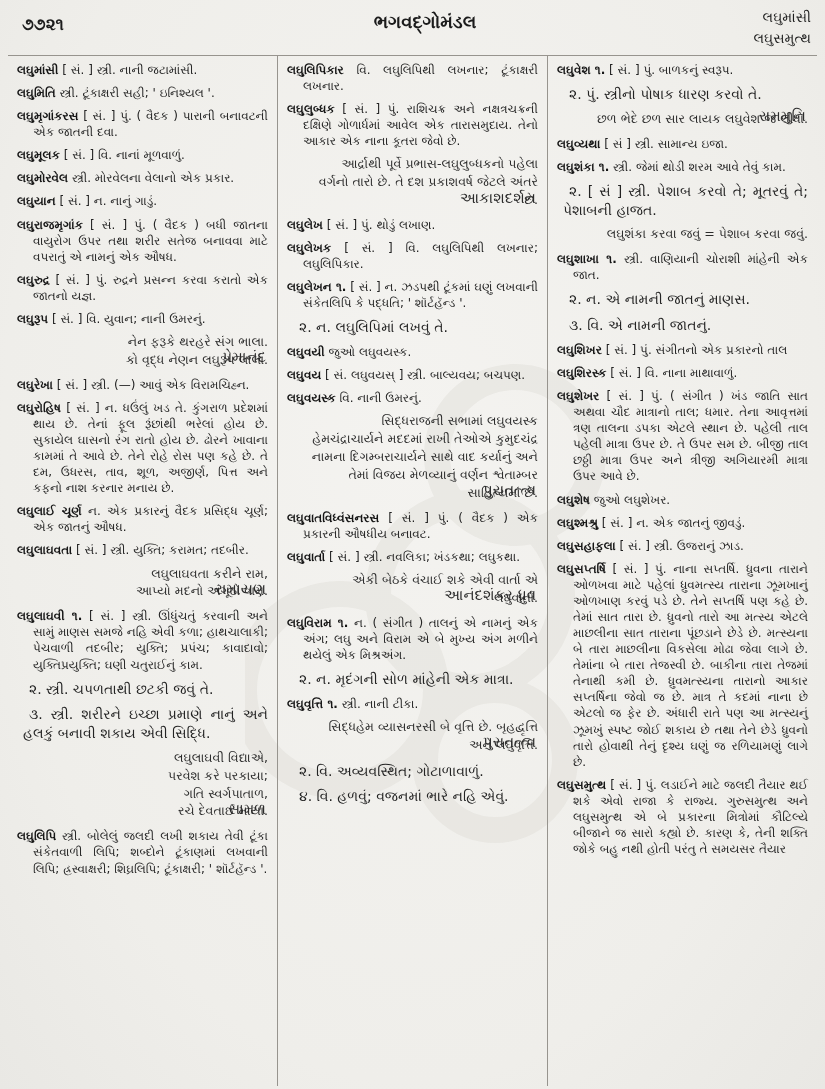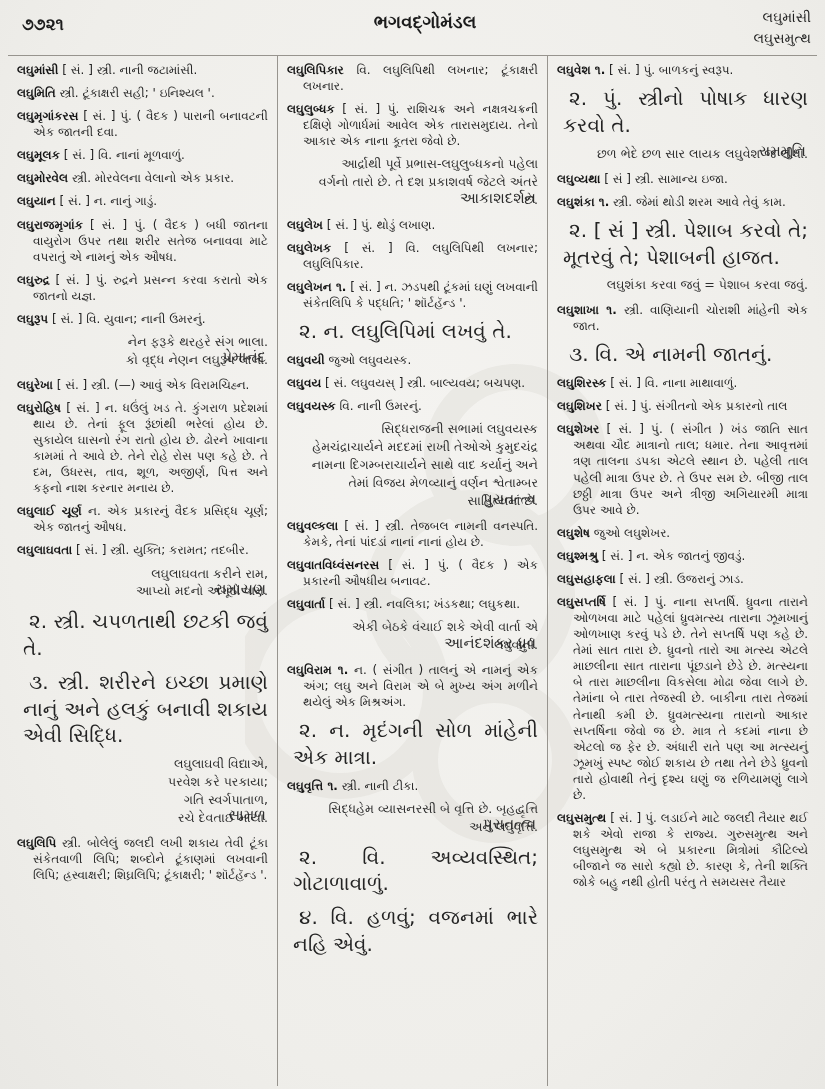--- a/index.html
+++ b/index.html
@@ -19,21 +19,21 @@
   .columns{position:absolute;top:56px;left:8px;right:8px;bottom:3px;display:flex;z-index:1;}
   .column{flex:1 1 0;padding:6px 9px 0 9px;overflow:hidden;}
   .column + .column{border-left:1px solid #97948e;}
   .entry{
     margin:0 0 7px;padding-left:16px;text-indent:-16px;
     font-size:12px;line-height:1.34;text-align:justify;color:#232323;
   }
   .headword{font-weight:bold;color:#161616;}
   .sense{
     margin:0 0 7px 6px;padding-left:0;text-indent:6px;
-    font-size:20px;line-height:1.34;text-align:justify;color:#232323;
+    font-size:14px;line-height:1.34;text-align:justify;color:#232323;
   }
   .quote{
     position:relative;
     margin:-1px 0 8px 24px;
     font-size:12.6px;line-height:1.42;color:#2b2b2b;text-align:left;
   }
   .qline{white-space:normal;text-align:right;}
   .cite{position:absolute;right:2px;bottom:0;font-size:15px;color:#2b2b2b;}
   .watermark{position:absolute;left:245px;top:360px;z-index:0;opacity:.55;pointer-events:none;}
 </style>
@@ -80,20 +80,21 @@
         </div>
         <p class="entry"><span class="headword">લઘુરેખા</span> [ સં. ] સ્ત્રી. (—) આવું એક વિરામચિહ્ન.</p>
         <p class="entry"><span class="headword">લઘુરોહિષ</span> [ સં. ] ન. ધઉંલું ખડ તે. કુંગરાળ પ્રદેશમાં થાય છે. તેનાં ફૂલ રૂંછાંથી ભરેલાં હોય છે. સુકાયેલ ઘાસનો રંગ રાતો હોય છે. ઢોરને ખાવાના કામમાં તે આવે છે. તેને રોહે રોસ પણ કહે છે. તે દમ, ઉધરસ, તાવ, શૂળ, અજીર્ણ, પિત્ત અને કફનો નાશ કરનાર મનાય છે.</p>
         <p class="entry"><span class="headword">લઘુલાઈ ચૂર્ણ</span> ન. એક પ્રકારનું વૈદક પ્રસિદ્ધ ચૂર્ણ; એક જાતનું ઔષધ.</p>
         <p class="entry"><span class="headword">લઘુલાઘવતા</span> [ સં. ] સ્ત્રી. યુક્તિ; કરામત; તદબીર.</p>
         <div class="quote">
           <div class="qline">લઘુલાઘવતા કરીને રામ,</div>
           <div class="qline">આપ્યો મદનો અંગૂઠો વામ.</div>
           <span class="cite">રામાયણ</span>
         </div>
+        <p class="entry"><span class="headword">લઘુલાઘવી ૧.</span> [ સં. ] સ્ત્રી. ઊંધુંચતું કરવાની અને સામું માણસ સમજે નહિ એવી કળા; હાથચાલાકી; પેચવાળી તદબીર; યુક્તિ; પ્રપંચ; કાવાદાવો; યુક્તિપ્રયુક્તિ; ઘણી ચતુરાઈનું કામ.</p>
         <p class="sense">૨. સ્ત્રી. ચપળતાથી છટકી જવું તે.</p>
         <p class="sense">૩. સ્ત્રી. શરીરને ઇચ્છા પ્રમાણે નાનું અને હલકું બનાવી શકાય એવી સિદ્ધિ.</p>
         <div class="quote">
           <div class="qline">લઘુલાઘવી વિદ્યાએ,</div>
           <div class="qline">પરવેશ કરે પરકાયા;</div>
           <div class="qline">ગતિ સ્વર્ગપાતાળ,</div>
           <div class="qline">રચે દેવતાઈ માયા.</div>
           <span class="cite">સામળ</span>
         </div>
         <p class="entry"><span class="headword">લઘુલિપિ</span> સ્ત્રી. બોલેલું જલદી લખી શકાય તેવી ટૂંકા સંકેતવાળી લિપિ; શબ્દોને ટૂંકાણમાં લખવાની લિપિ; હ્રસ્વાક્ષરી; શિઘ્રલિપિ; ટૂંકાક્ષરી; ' શૉર્ટહૅન્ડ '.</p>
@@ -109,21 +110,20 @@
         <p class="entry"><span class="headword">લઘુલેખક</span> [ સં. ] વિ. લઘુલિપિથી લખનાર; લઘુલિપિકાર.</p>
         <p class="entry"><span class="headword">લઘુલેખન ૧.</span> [ સં. ] ન. ઝડપથી ટૂંકમાં ઘણું લખવાની સંકેતલિપિ કે પદ્ધતિ; ' શૉર્ટહૅન્ડ '.</p>
         <p class="sense">૨. ન. લઘુલિપિમાં લખવું તે.</p>
         <p class="entry"><span class="headword">લઘુવયી</span> જુઓ લઘુવયસ્ક.</p>
         <p class="entry"><span class="headword">લઘુવય</span> [ સં. લઘુવયસ્ ] સ્ત્રી. બાલ્યવય; બચપણ.</p>
         <p class="entry"><span class="headword">લઘુવયસ્ક</span> વિ. નાની ઉમરનું.</p>
         <div class="quote">
           <div class="qline">સિદ્ધરાજની સભામાં લઘુવયસ્ક હેમચંદ્રાચાર્યને મદદમાં રાખી તેઓએ કુમુદચંદ્ર નામના દિગમ્બરાચાર્યને સાથે વાદ કર્યાનું અને તેમાં વિજય મેળવ્યાનું વર્ણન શ્વેતામ્બર સાહિત્યમાં છે.</div>
           <span class="cite">પુરાતત્ત્વ</span>
         </div>
-        <p class="entry"><span class="headword">લઘુવલ્કલા</span> [ સં. ] સ્ત્રી. તેજબલ નામની વનસ્પતિ. કેમકે, તેનાં પાંદડાં નાનાં નાનાં હોય છે.</p>
         <p class="entry"><span class="headword">લઘુવાતવિધ્વંસનરસ</span> [ સં. ] પું. ( વૈદક ) એક પ્રકારની ઔષધીય બનાવટ.</p>
         <p class="entry"><span class="headword">લઘુવાર્તા</span> [ સં. ] સ્ત્રી. નવલિકા; ખંડકથા; લઘુકથા.</p>
         <div class="quote">
           <div class="qline">એકી બેઠકે વંચાઈ શકે એવી વાર્તા એ લઘુવાર્તા.</div>
           <span class="cite">આનંદશંકર ધ્રુવ</span>
         </div>
         <p class="entry"><span class="headword">લઘુવિરામ ૧.</span> ન. ( સંગીત ) તાલનું એ નામનું એક અંગ; લઘુ અને વિરામ એ બે મુખ્ય અંગ મળીને થયેલું એક મિશ્રઅંગ.</p>
         <p class="sense">૨. ન. મૃદંગની સોળ માંહેની એક માત્રા.</p>
         <p class="entry"><span class="headword">લઘુવૃત્તિ ૧.</span> સ્ત્રી. નાની ટીકા.</p>
         <div class="quote">
@@ -140,23 +140,24 @@
           <div class="qline">છળ ભેદે છળ સાર લાયક લઘુવેશ જ લીધો.</div>
           <span class="cite">રામમુનિ</span>
         </div>
         <p class="entry"><span class="headword">લઘુવ્યથા</span> [ સં ] સ્ત્રી. સામાન્ય ઇજા.</p>
         <p class="entry"><span class="headword">લઘુશંકા ૧.</span> સ્ત્રી. જેમાં થોડી શરમ આવે તેવું કામ.</p>
         <p class="sense">૨. [ સં ] સ્ત્રી. પેશાબ કરવો તે; મૂતરવું તે; પેશાબની હાજત.</p>
         <div class="quote">
           <div class="qline">લઘુશંકા કરવા જવું = પેશાબ કરવા જવું.</div>
         </div>
         <p class="entry"><span class="headword">લઘુશાખા ૧.</span> સ્ત્રી. વાણિયાની ચોરાશી માંહેની એક જાત.</p>
+        <p class="sense">૨. ન. એ નામની જાતનું માણસ.</p>
         <p class="sense">૩. વિ. એ નામની જાતનું.</p>
+        <p class="entry"><span class="headword">લઘુશિખર</span> [ સં. ] પું. સંગીતનો એક પ્રકારનો તાલ</p>
         <p class="entry"><span class="headword">લઘુશિરસ્ક</span> [ સં. ] વિ. નાના માથાવાળું.</p>
-        <p class="entry"><span class="headword">લઘુશિખર</span> [ સં. ] પું. સંગીતનો એક પ્રકારનો તાલ</p>
         <p class="entry"><span class="headword">લઘુશેખર</span> [ સં. ] પું. ( સંગીત ) ખંડ જાતિ સાત અથવા ચૌદ માત્રાનો તાલ; ધમાર. તેના આવૃત્તમાં ત્રણ તાલના ડપકા એટલે સ્થાન છે. પહેલી તાલ પહેલી માત્રા ઉપર છે. તે ઉપર સમ છે. બીજી તાલ છઠ્ઠી માત્રા ઉપર અને ત્રીજી અગિયારમી માત્રા ઉપર આવે છે.</p>
         <p class="entry"><span class="headword">લઘુશેષ</span> જુઓ લઘુશેખર.</p>
         <p class="entry"><span class="headword">લઘુશ્મશ્રુ</span> [ સં. ] ન. એક જાતનું જીવડું.</p>
         <p class="entry"><span class="headword">લઘુસહાફલા</span> [ સં. ] સ્ત્રી. ઉજરાનું ઝાડ.</p>
         <p class="entry"><span class="headword">લઘુસપ્તર્ષિ</span> [ સં. ] પું. નાના સપ્તર્ષિ. ધ્રુવના તારાને ઓળખવા માટે પહેલાં ધ્રુવમત્સ્ય તારાના ઝૂમખાનું ઓળખાણ કરવું પડે છે. તેને સપ્તર્ષિ પણ કહે છે. તેમાં સાત તારા છે. ધ્રુવનો તારો આ મત્સ્ય એટલે માછલીના સાત તારાના પૂંછડાને છેડે છે. મત્સ્યના બે તારા માછલીના વિકસેલા મોઢા જેવા લાગે છે. તેમાંના બે તારા તેજસ્વી છે. બાકીના તારા તેજમાં તેનાથી કમી છે. ધ્રુવમત્સ્યના તારાનો આકાર સપ્તર્ષિના જેવો જ છે. માત્ર તે કદમાં નાના છે એટલો જ ફેર છે. અંધારી રાતે પણ આ મત્સ્યનું ઝૂમખું સ્પષ્ટ જોઈ શકાય છે તથા તેને છેડે ધ્રુવનો તારો હોવાથી તેનું દૃશ્ય ઘણું જ રળિયામણું લાગે છે.</p>
         <p class="entry"><span class="headword">લઘુસમુત્થ</span> [ સં. ] પું. લડાઈને માટે જલદી તૈયાર થઈ શકે એવો રાજા કે રાજ્ય. ગુરુસમુત્થ અને લઘુસમુત્થ એ બે પ્રકારના મિત્રોમાં કૌટિલ્યે બીજાને જ સારો કહ્યો છે. કારણ કે, તેની શક્તિ જોકે બહુ નથી હોતી પરંતુ તે સમયસર તૈયાર</p>
       </div>
   </div>
 
 </div>

